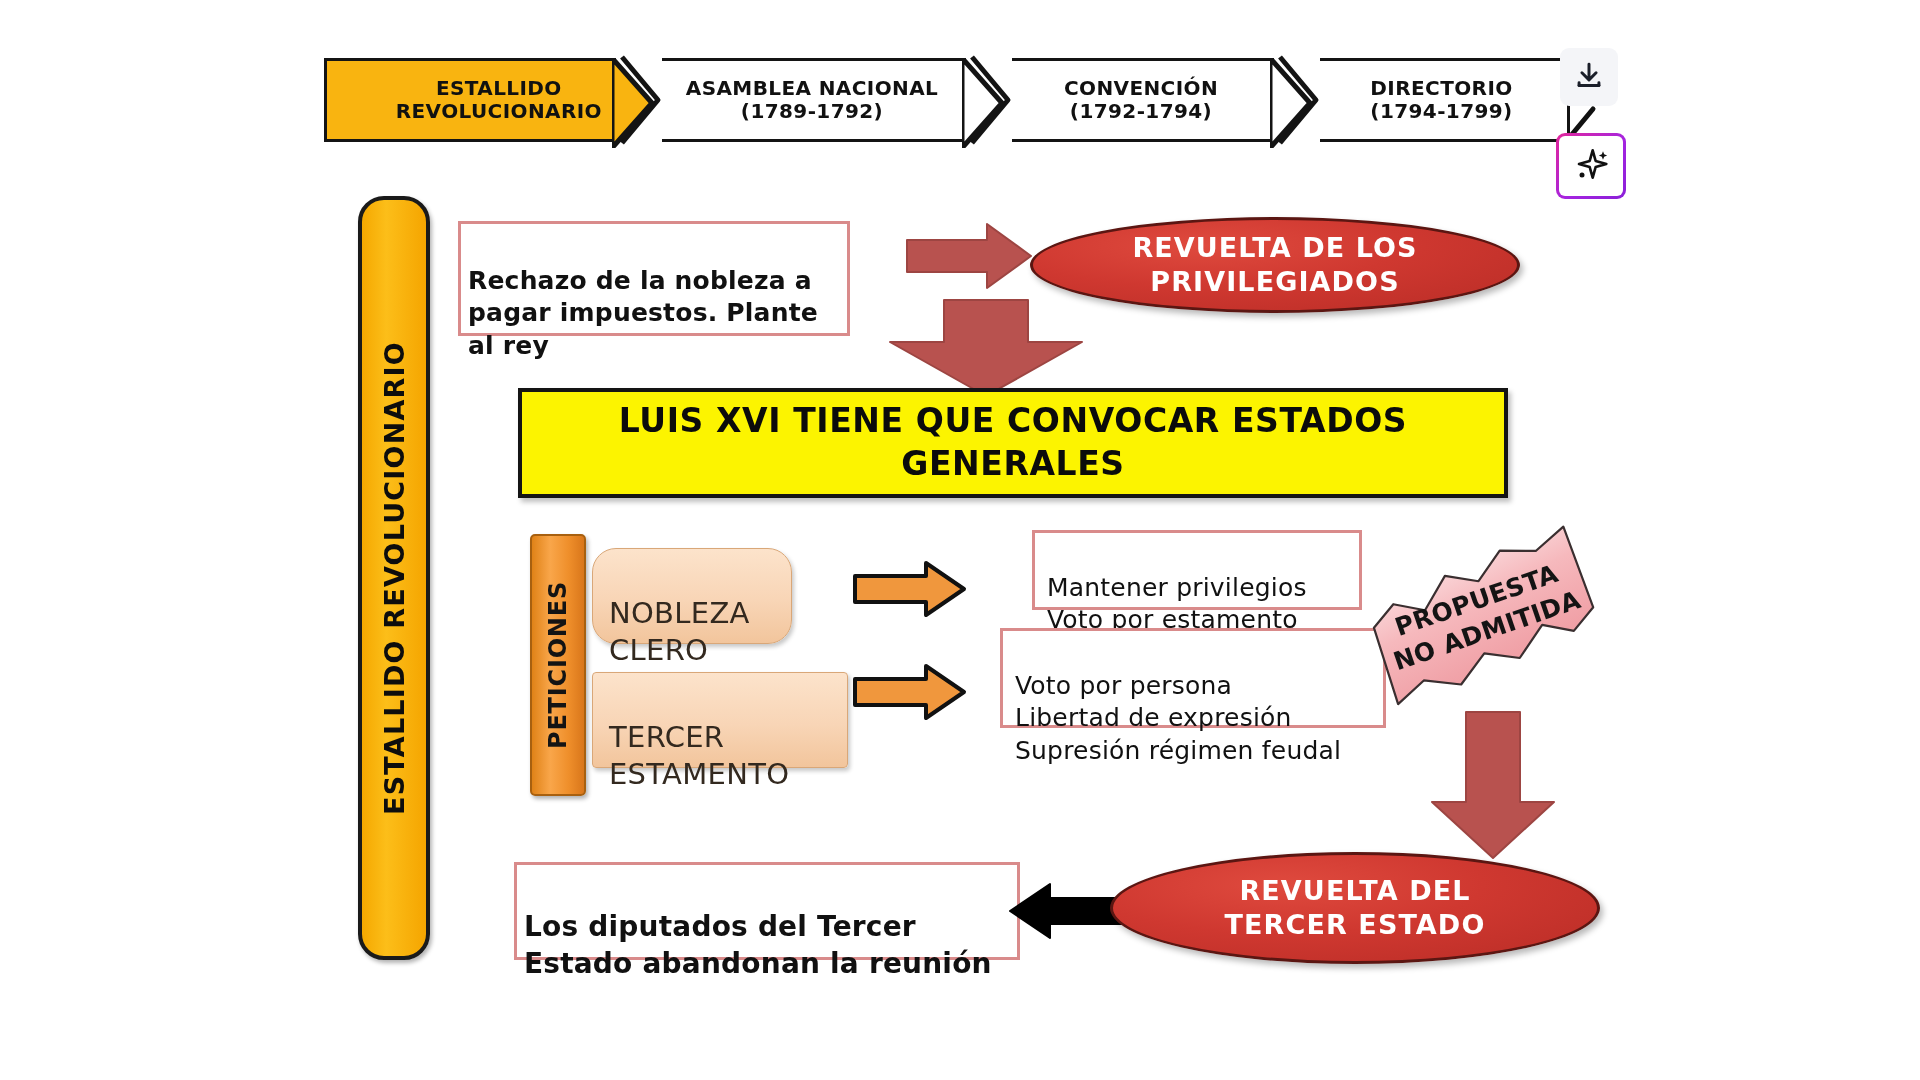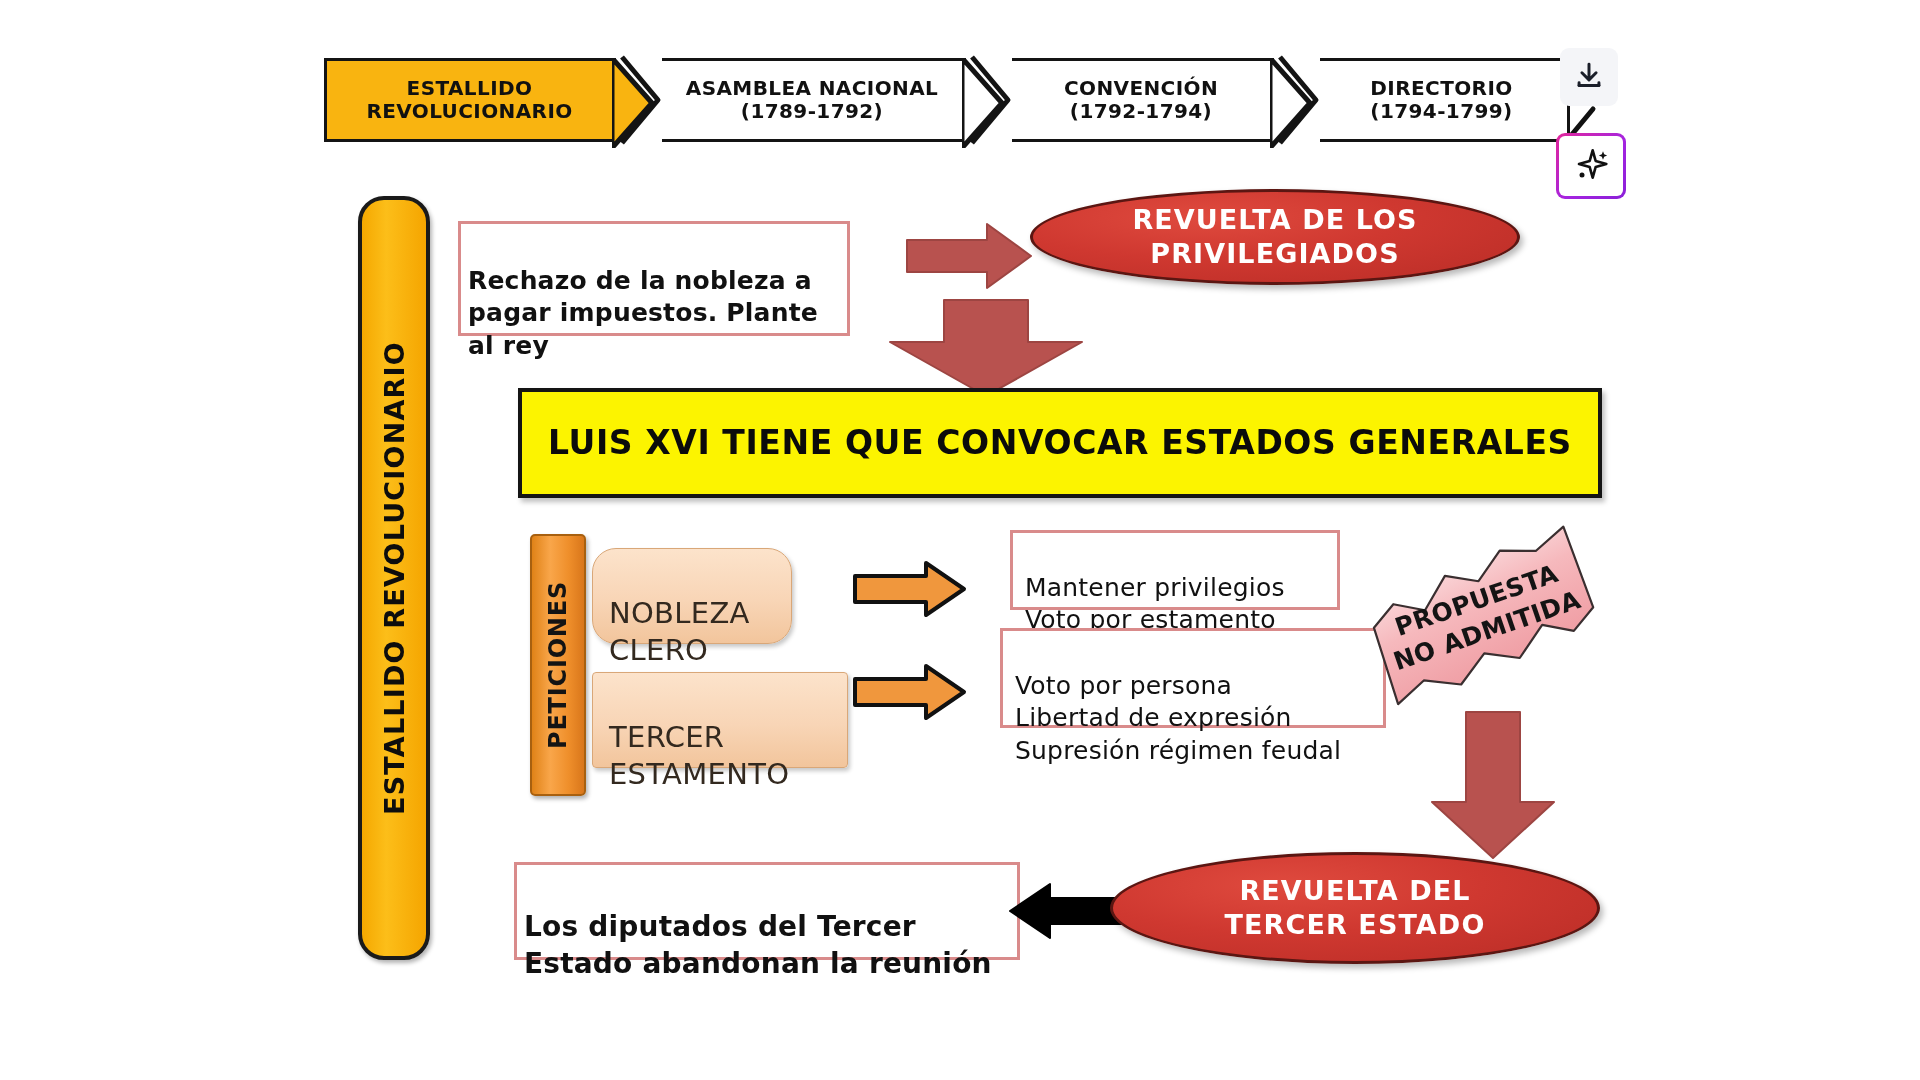--- a/index.html
+++ b/index.html
@@ -59,20 +59,21 @@
     position: absolute;
     right: -40px;
     top: -3px;
     width: 44px;
     height: 90px;
     z-index: 2;
   }
   .chev.active {
     background: #f9b410;
     border-left: 3px solid #141414;
+    justify-content: flex-end;
   }
   .chev.first-of { border-left: 3px solid #141414; }
 
   .chev-sep {
     position: relative;
     width: 46px;
     height: 84px;
   }
 
   
@@ -140,21 +141,21 @@
     white-space: pre-line;
     letter-spacing: 0.2px;
   }
   .redbox.thin { font-weight: 400; }
 
   
   #yellowbanner {
     position: absolute;
     left: 518px;
     top: 388px;
-    width: 1084px;
+    width: 990px;
     height: 110px;
     background: #fcf400;
     border: 4px solid #141414;
     box-sizing: border-box;
     display: flex;
     align-items: center;
     justify-content: center;
     text-align: center;
     font-family: "DejaVu Sans", sans-serif;
     font-weight: 700;
@@ -348,21 +349,21 @@
   <div class="redbox" style="left:458px; top:221px; width:392px; height:115px;">
     <span>Rechazo de la nobleza a
 pagar impuestos. Plante
 al rey</span>
   </div>
 
   <svg class="abs" style="left:905px; top:222px;" width="130" height="68" viewBox="0 0 130 68">
     <polygon points="2,18 82,18 82,2 126,34 82,66 82,50 2,50" fill="#b8524f" stroke="#9d4542" stroke-width="2" stroke-linejoin="round"></polygon>
   </svg>
 
-  <div class="ellipse" style="left:1030px; top:189px; width:490px; height:96px;">
+  <div class="ellipse" style="left:1030px; top:217px; width:490px; height:96px;">
     <span>REVUELTA DE LOS
 PRIVILEGIADOS</span>
   </div>
 
   <svg class="abs" style="left:886px; top:298px;" width="200" height="100" viewBox="0 0 200 100">
     <polygon points="58,2 142,2 142,44 196,44 100,98 4,44 58,44" fill="#b8524f" stroke="#9d4542" stroke-width="2" stroke-linejoin="round"></polygon>
   </svg>
 
   <div id="yellowbanner">
     <span>LUIS XVI TIENE QUE CONVOCAR ESTADOS GENERALES</span>
@@ -374,21 +375,21 @@
 
   <div class="peachbox" style="left:592px; top:548px; width:200px; height:96px;border-radius:24px;">
     <span>NOBLEZA
 CLERO</span>
   </div>
 
   <svg class="abs" style="left:852px; top:560px;" width="116" height="58" viewBox="0 0 116 58">
     <polygon points="3,16 74,16 74,3 112,29 74,55 74,42 3,42" fill="#f0973d" stroke="#111111" stroke-width="4" stroke-linejoin="round"></polygon>
   </svg>
 
-  <div class="redbox thin" style="left:1010px; top:530px; width:330px; height:80px; font-size:25px; padding:6px 12px;">
+  <div class="redbox thin" style="left:1032px; top:530px; width:330px; height:80px; font-size:25px; padding:6px 12px;">
     <span>Mantener privilegios
 Voto por estamento</span>
   </div>
 
   <div class="peachbox" style="left:592px; top:672px; width:256px; height:96px;">
     <span>TERCER
 ESTAMENTO</span>
   </div>
 
   <svg class="abs" style="left:852px; top:663px;" width="116" height="58" viewBox="0 0 116 58">

